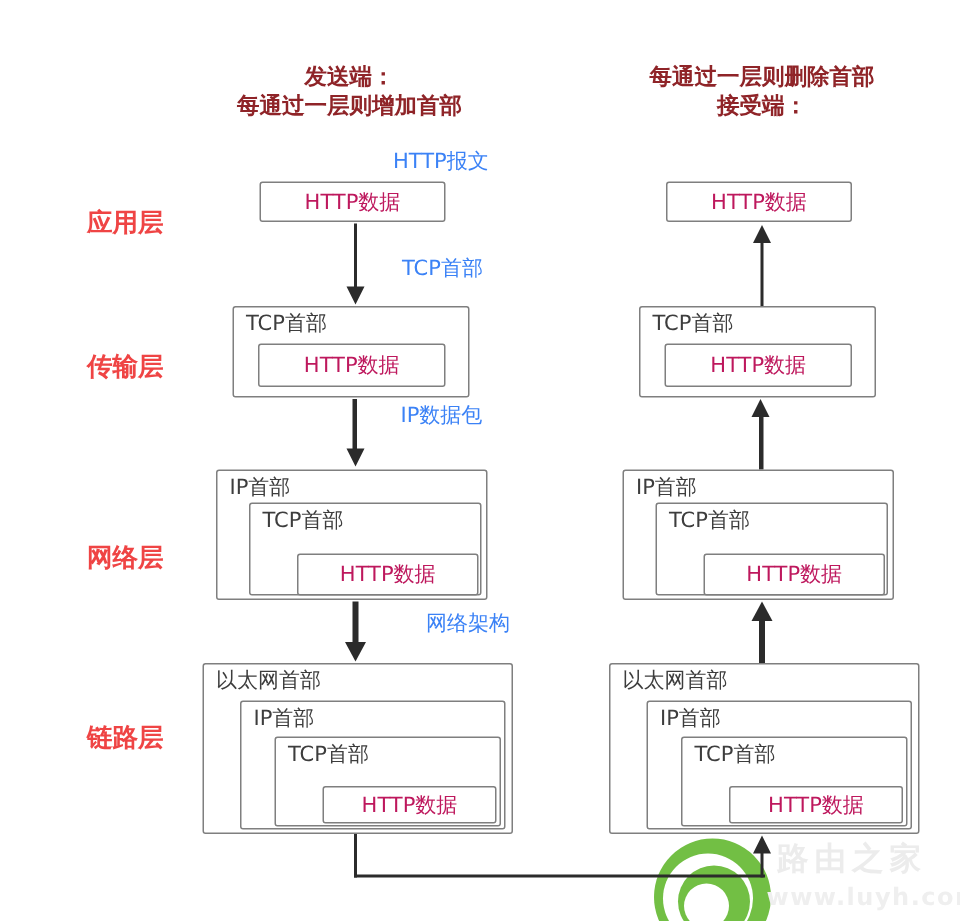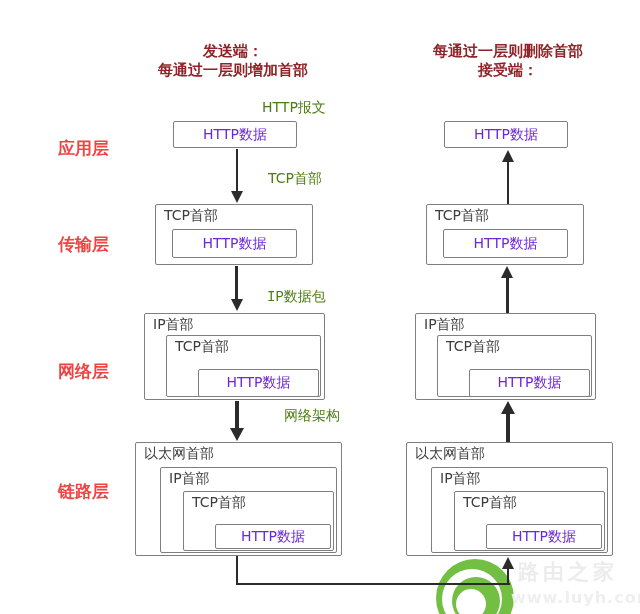--- a/index.html
+++ b/index.html
@@ -14,24 +14,24 @@
   .logo .c3{position:absolute;left:20px;top:30px;width:30px;height:30px;border-radius:50%;background:#ffffff;}
   .wm-t1{position:absolute;left:518px;top:558px;font-size:21px;font-weight:bold;
          letter-spacing:4px;color:#ececec;white-space:nowrap;}
   .wm-t2{position:absolute;left:511px;top:588px;font-size:16px;font-weight:bold;
          letter-spacing:1px;color:#efefef;white-space:nowrap;}
   
   .dg{position:absolute;inset:0;z-index:1;}
   .hdr{position:absolute;width:250px;text-align:center;color:#8f2428;font-weight:bold;
        font-size:15px;line-height:19px;white-space:nowrap;}
   .layer-lbl{position:absolute;left:58px;color:#ef4444;font-weight:bold;font-size:17px;white-space:nowrap;}
-  .albl{position:absolute;font-size:14px;color:#4d7c0f;white-space:nowrap;}
+  .albl{position:absolute;font-size:14px;color:#3b82f6;white-space:nowrap;}
   .box{position:absolute;border:1px solid #7f7f7f;background:#ffffff;border-radius:2px;box-sizing:border-box;}
   .blabel{position:absolute;top:2px;left:8px;font-size:14px;color:#3d3d3d;white-space:nowrap;}
-  .cbox{display:flex;align-items:center;justify-content:center;font-size:14px;color:#6d28d9;}
+  .cbox{display:flex;align-items:center;justify-content:center;font-size:14px;color:#be185d;}
   .stem{position:absolute;background:#2b2b2b;}
   .head-down{position:absolute;width:0;height:0;border-left:6px solid transparent;
              border-right:6px solid transparent;border-top:12px solid #2b2b2b;}
   .head-down.big{border-left-width:7px;border-right-width:7px;border-top-width:13px;}
   .head-up{position:absolute;width:0;height:0;border-left:6px solid transparent;
            border-right:6px solid transparent;border-bottom:12px solid #2b2b2b;}
   .head-up.big{border-left-width:7px;border-right-width:7px;border-bottom-width:13px;}
 </style>
 </head>
 <body>
@@ -59,21 +59,21 @@
       <div>接受端：</div>
     </div>
 
     <div class="layer-lbl" style="top:137px;">应用层</div>
     <div class="layer-lbl" style="top:233px;">传输层</div>
     <div class="layer-lbl" style="top:349px;margin-top:11px;">网络层</div>
     <div class="layer-lbl" style="top:480px;text-align:right;">链路层</div>
 
     <div class="albl" style="left:262px;top:99px;">HTTP报文</div>
     <div class="albl" style="left:268px;top:170px;">TCP首部</div>
-    <div class="albl" style="left:267px;top:288px;font-family:Liberation Mono, monospace;">IP数据包</div>
+    <div class="albl" style="left:267px;top:268px;">IP数据包</div>
     <div class="albl" style="left:284px;top:407px;">网络架构</div>
 
     <div class="box cbox" style="left:173px;top:121px;width:124px;height:27px;">
       <span>HTTP数据</span>
     </div>
 
     <div class="stem" style="left:236px;top:149px;width:2px;height:43px;"></div>
     <div class="head-down" style="left:231px;top:191px;"></div>
 
     <div class="box" style="left:155px;top:204px;width:158px;height:61px;">

